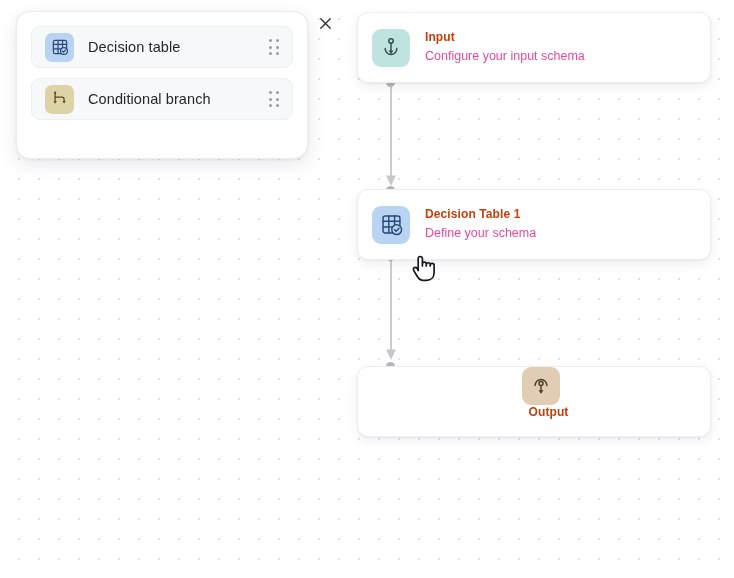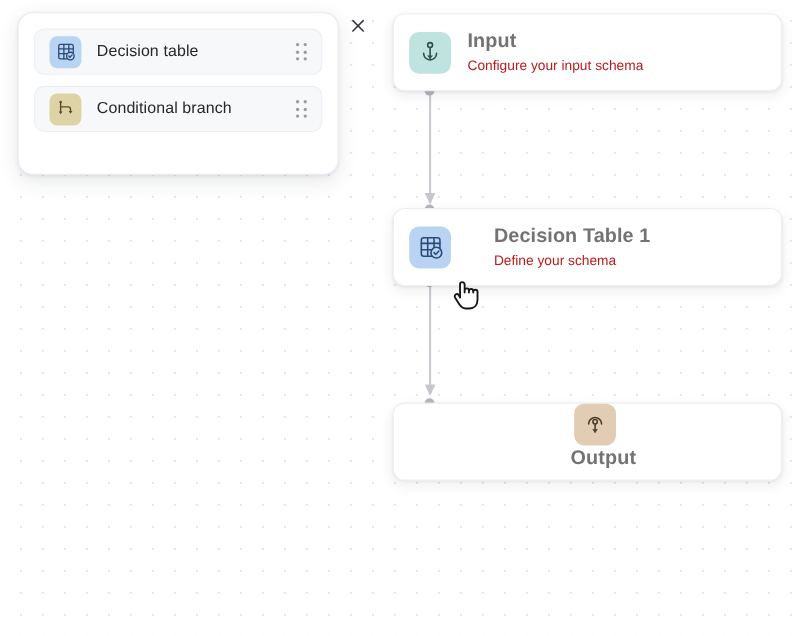--- a/index.html
+++ b/index.html
@@ -117,47 +117,47 @@
     box-sizing: border-box;
     background: #ffffff;
     border: 1px solid #edeef1;
     border-radius: 11px;
     box-shadow: 0 4px 12px rgba(30,35,60,0.07), 0 1px 2px rgba(30,35,60,0.05);
     display: flex;
     align-items: center;
     padding-left: 14px;
   }
   #node-input          { top: 12px; }
-  #node-decision-table { top: 189px; gap: 24px; }
+  #node-decision-table { top: 189px; }
   #node-output         { top: 366px; flex-direction: column; }
 
   .node-icon {
     width: 38px;
     height: 38px;
     border-radius: 9px;
     display: flex;
     align-items: center;
     justify-content: center;
     flex: 0 0 auto;
   }
   .node-icon.mint { background: #bfe3de; }
   .node-icon.blue { background: #b9d3f2; }
   .node-icon.tan  { background: #e0cdb4; }
 
   .node-text { margin-left: 15px; }
   .node-title {
-    font-size: 18px;
+    font-size: 12px;
     font-weight: bold;
-    color: #737373;
+    color: #c2410c;
     line-height: 1.3;
     letter-spacing: 0.1px;
   }
   .node-sub {
     font-size: 12.5px;
-    color: #b91c1c;
+    color: #ec4899;
     line-height: 1.45;
     margin-top: 1px;
   }
 
   
   .handle {
     position: absolute;
     width: 9px;
     height: 9px;
     border-radius: 50%;

